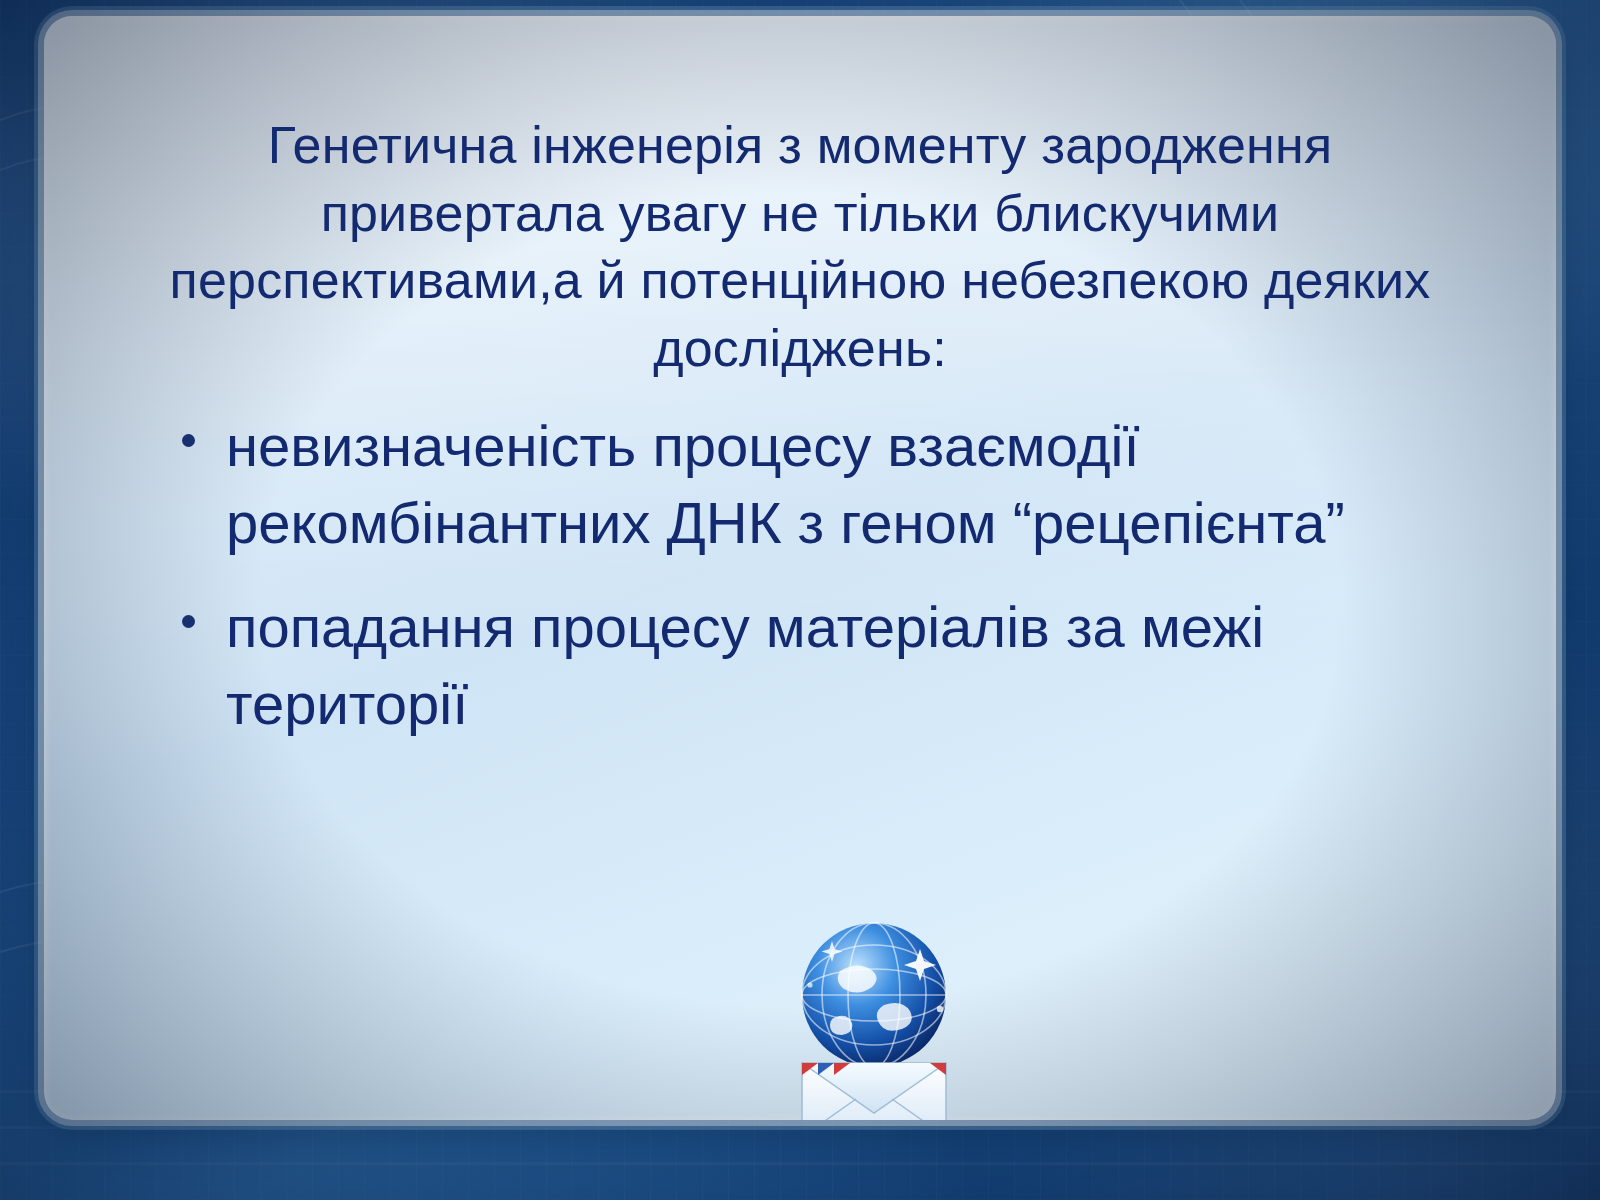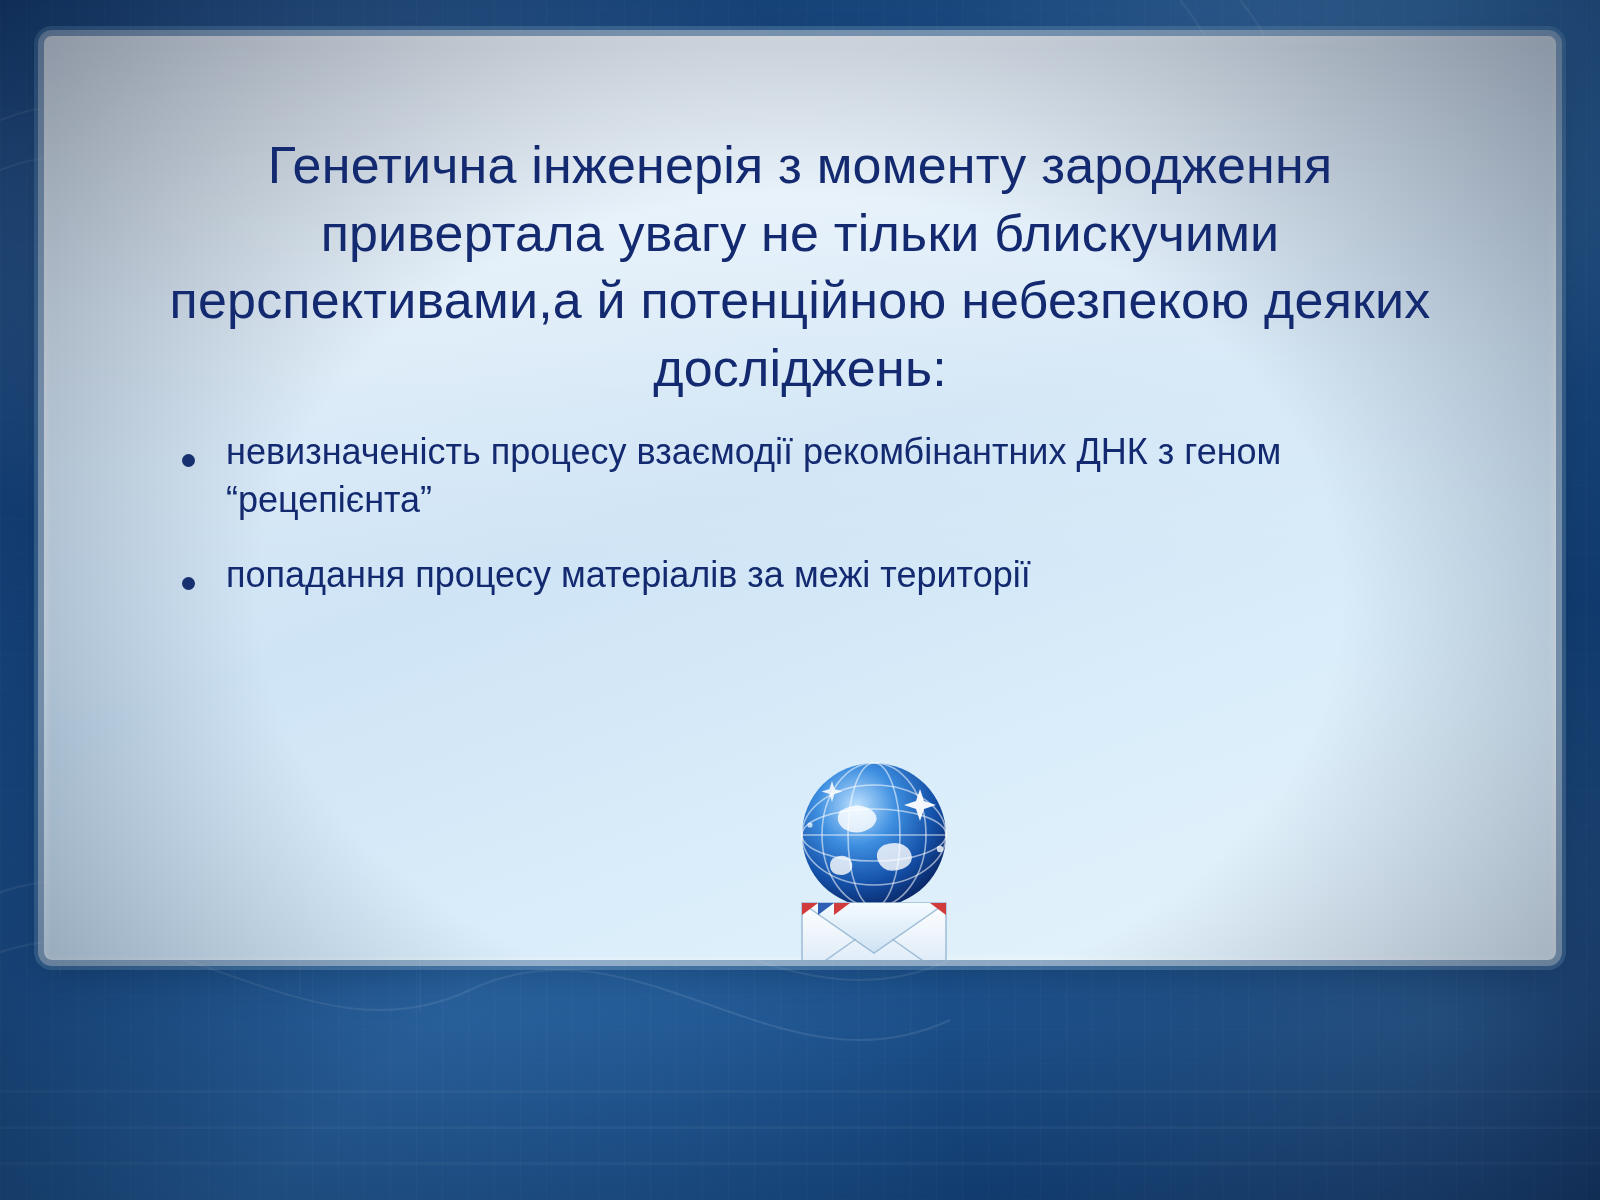--- a/index.html
+++ b/index.html
@@ -46,24 +46,24 @@
     position: absolute;
     inset: 0;
     pointer-events: none;
     background: radial-gradient(ellipse 1200px 900px at 50% 50%, rgba(0,0,0,0) 45%, rgba(4,22,50,0.55) 100%);
   }
 
   
   .panel {
     position: absolute;
     left: 44px;
-    top: 36px;
+    top: 16px;
     width: 1512px;
-    height: 924px;
-    border-radius: 8px;
+    height: 1104px;
+    border-radius: 28px;
     background:
       linear-gradient(160deg, #e9f3fb 0%, #dbebf8 22%, #cfe4f5 48%, #d9edfa 72%, #e8f4fc 100%);
     box-shadow:
       0 0 0 6px rgba(255,255,255,0.42),
       0 0 0 10px rgba(150,195,230,0.30),
       0 10px 46px rgba(5,28,60,0.42),
       inset 0 2px 10px rgba(255,255,255,0.9);
     overflow: hidden;
   }
   .panel-sheen {
@@ -91,21 +91,21 @@
     margin: 0 30px 26px 30px;
   }
 
   ul.bullets {
     list-style: none;
     margin: 0;
     padding: 0 10px 0 60px;
   }
   ul.bullets li {
     position: relative;
-    font-size: 36px;
+    font-size: 58px;
     line-height: 1.32;
     color: #132a70;
     margin: 0 0 28px 0;
     padding-left: 52px;
   }
   ul.bullets li .dot {
     position: absolute;
     left: 8px;
     top: 26px;
     width: 13px;

